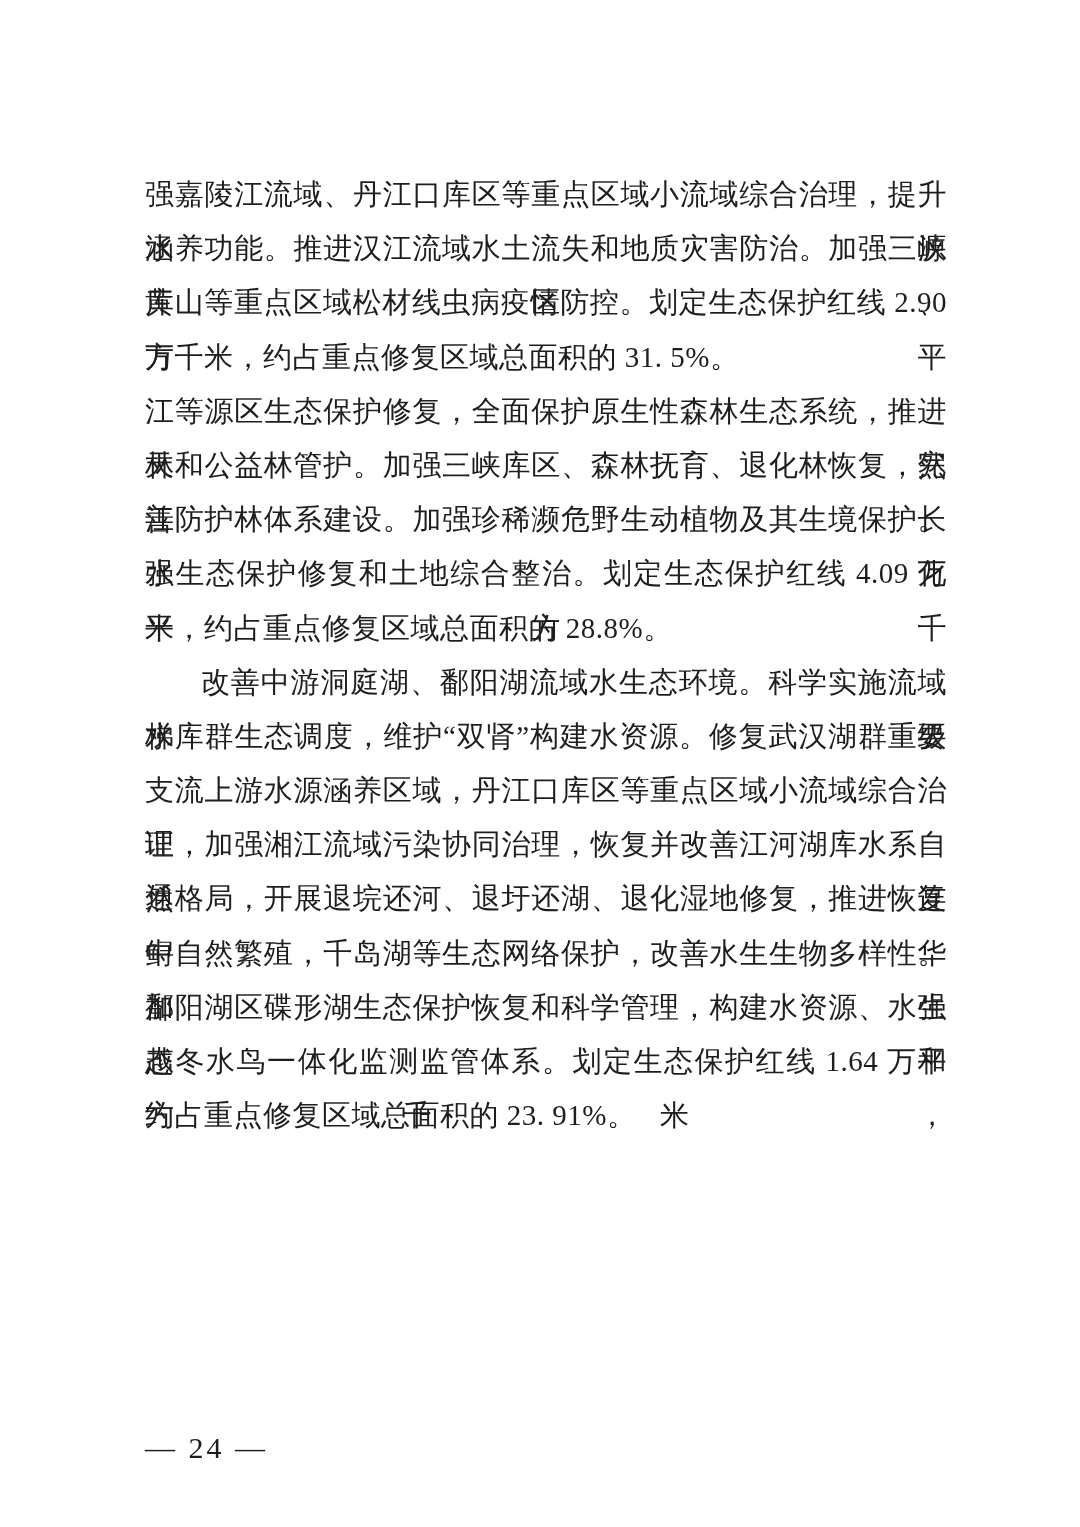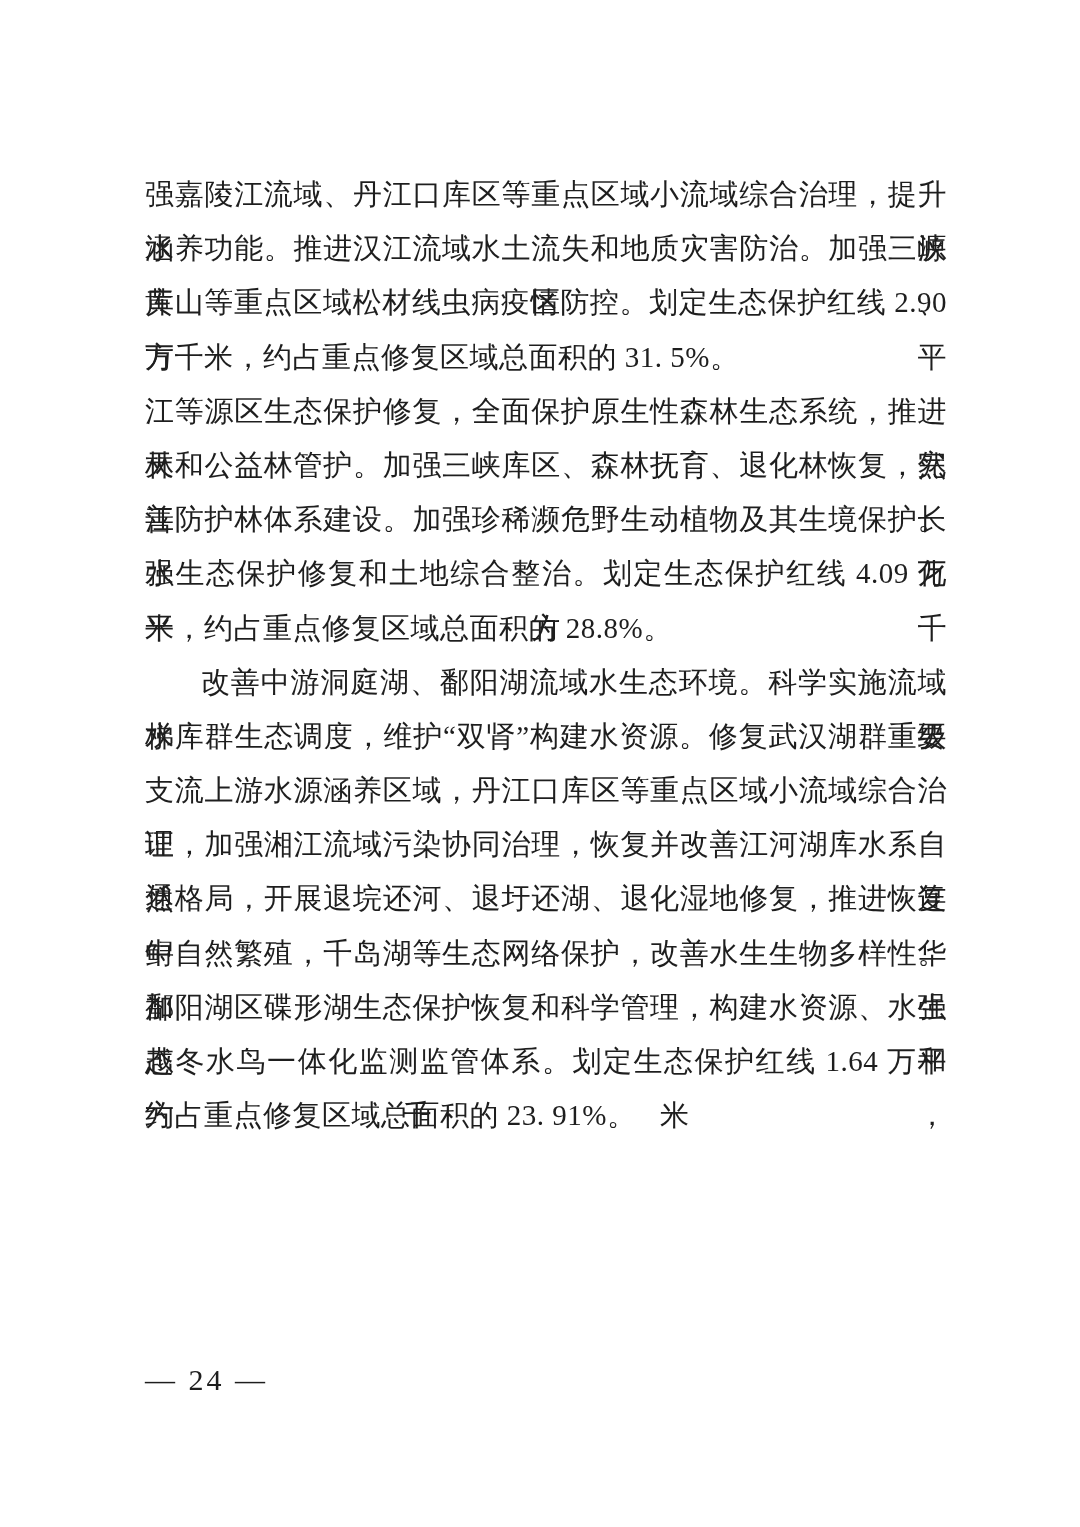--- a/index.html
+++ b/index.html
@@ -38,21 +38,21 @@
     text-align: justify;
     text-align-last: justify;
     text-justify: inter-character;
   }
   .line.indent {
     text-indent: 56px;
   }
   .footer {
     position: absolute;
     left: 145px;
-    top: 1360px;
+    top: 1428px;
     height: 40px;
     line-height: 40px;
     font-size: 30px;
     letter-spacing: 3px;
     color: #1e1e1e;
   }
 </style>
 </head>
 <body>
 

